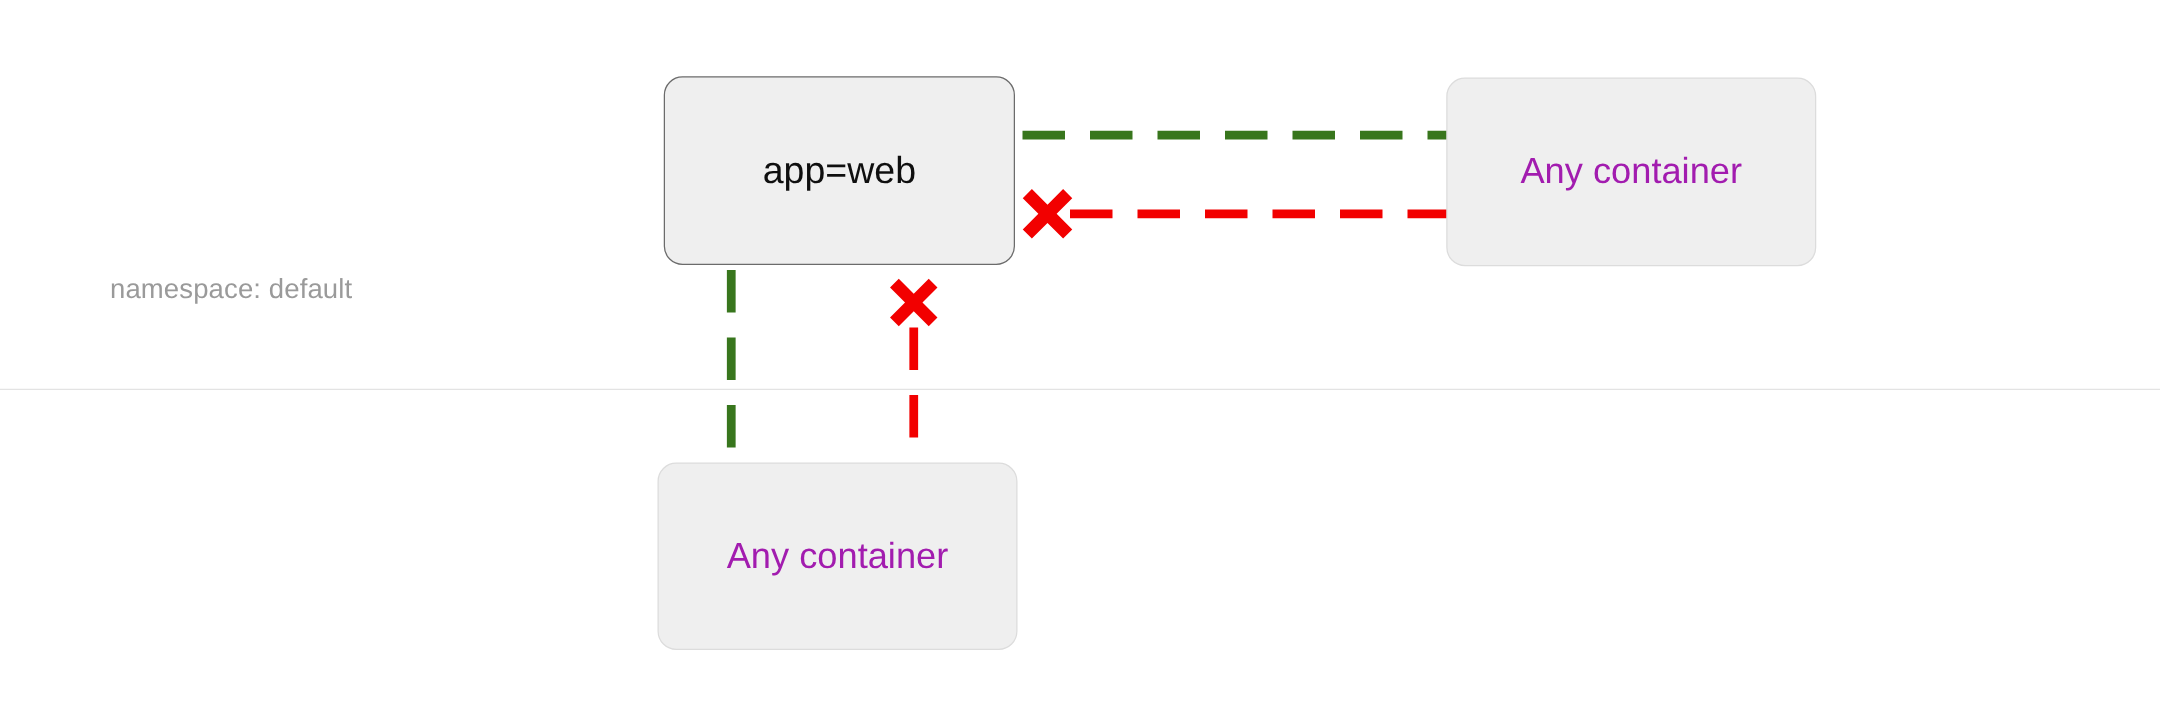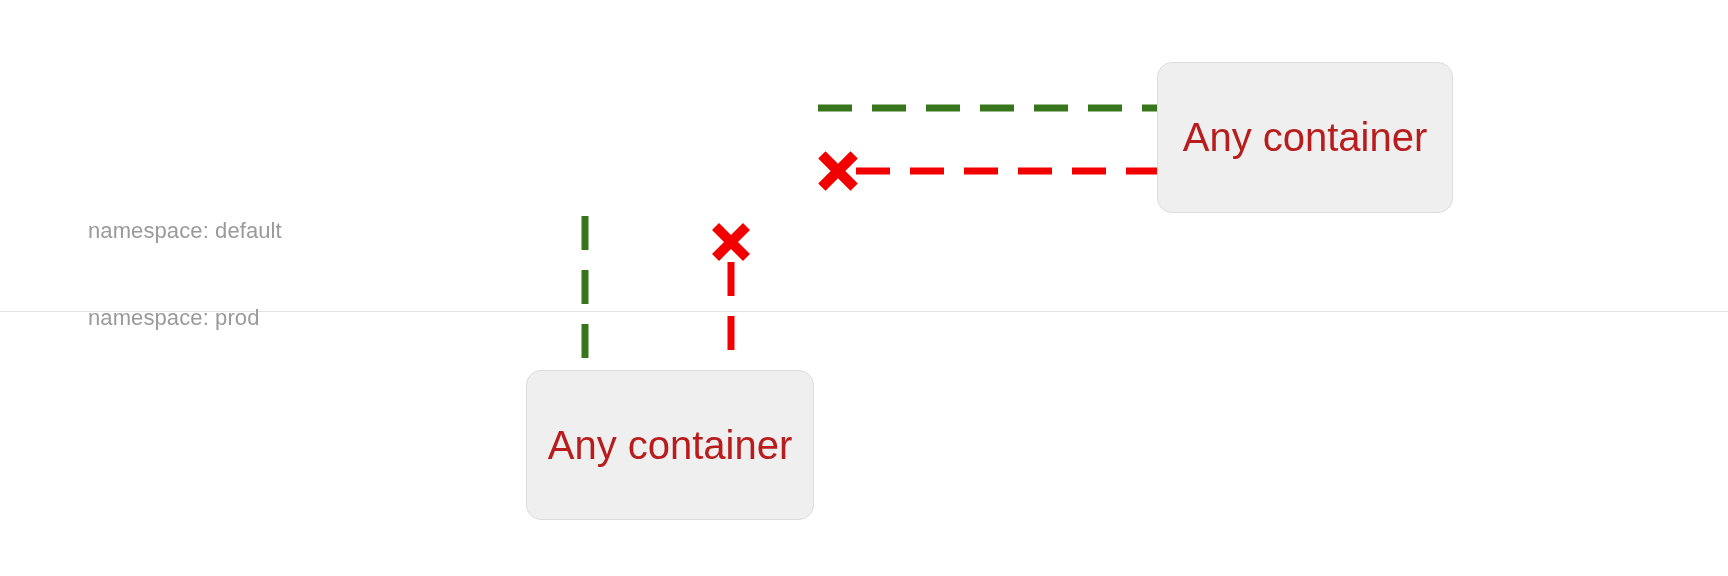--- a/index.html
+++ b/index.html
@@ -57,22 +57,22 @@
     border: 1.4px solid #6b6b6b;
   }
   .node--selector .node-label {
     color: #0f0f0f;
     font-size: 30px;
   }
   .node--generic {
     border: 1.2px solid #dcdcdc;
   }
   .node--generic .node-label {
-    color: #b91c1c;
-    font-size: 40px;
+    color: #a21caf;
+    font-size: 29px;
   }
 
   
   #edges {
     position: absolute;
     left: 0;
     top: 0;
     width: 1728px;
     height: 576px;
     pointer-events: none;
@@ -87,33 +87,35 @@
 </style>
 </head>
 <body>
 
 <div id="canvas">
 
   <div class="ns-divider" style="top:311px;"></div>
 
   <div class="ns-label" style="left:88px; top:218px;">namespace: default</div>
 
-  <div class="ns-label" style="left:88px; top:305px;">namespace: prod</div>
 
   <svg id="edges" viewBox="0 0 1728 576" xmlns="http://www.w3.org/2000/svg">
 
     <line x1="818" y1="108" x2="1160" y2="108" stroke="#38761d" stroke-width="7" stroke-dasharray="34 20" stroke-linecap="butt"></line>
 
     <line x1="856" y1="171" x2="1160" y2="171" stroke="#f20000" stroke-width="7" stroke-dasharray="34 20" stroke-linecap="butt"></line>
 
     <line x1="585" y1="216" x2="585" y2="370" stroke="#38761d" stroke-width="7" stroke-dasharray="34 20" stroke-linecap="butt"></line>
 
     <line x1="731" y1="262" x2="731" y2="370" stroke="#f20000" stroke-width="7" stroke-dasharray="34 20" stroke-linecap="butt"></line>
   </svg>
 
+  <div class="node node--selector" style="left:531px; top:61px; width:281px; height:151px;">
+    <span class="node-label">app=web</span>
+  </div>
 
   <div class="node node--generic" style="left:1157px; top:62px; width:296px; height:151px;">
     <span class="node-label">Any container</span>
   </div>
 
   <div class="node node--generic" style="left:526px; top:370px; width:288px; height:150px;">
     <span class="node-label">Any container</span>
   </div>
 
   <div class="block-x" style="left:838px; top:171px;">

